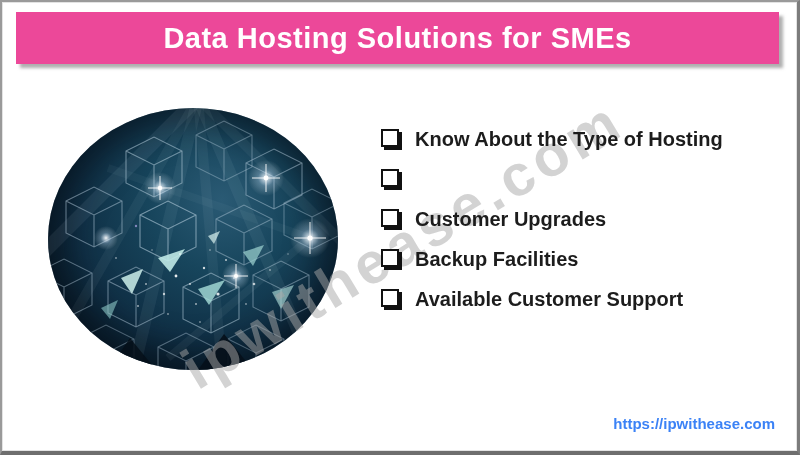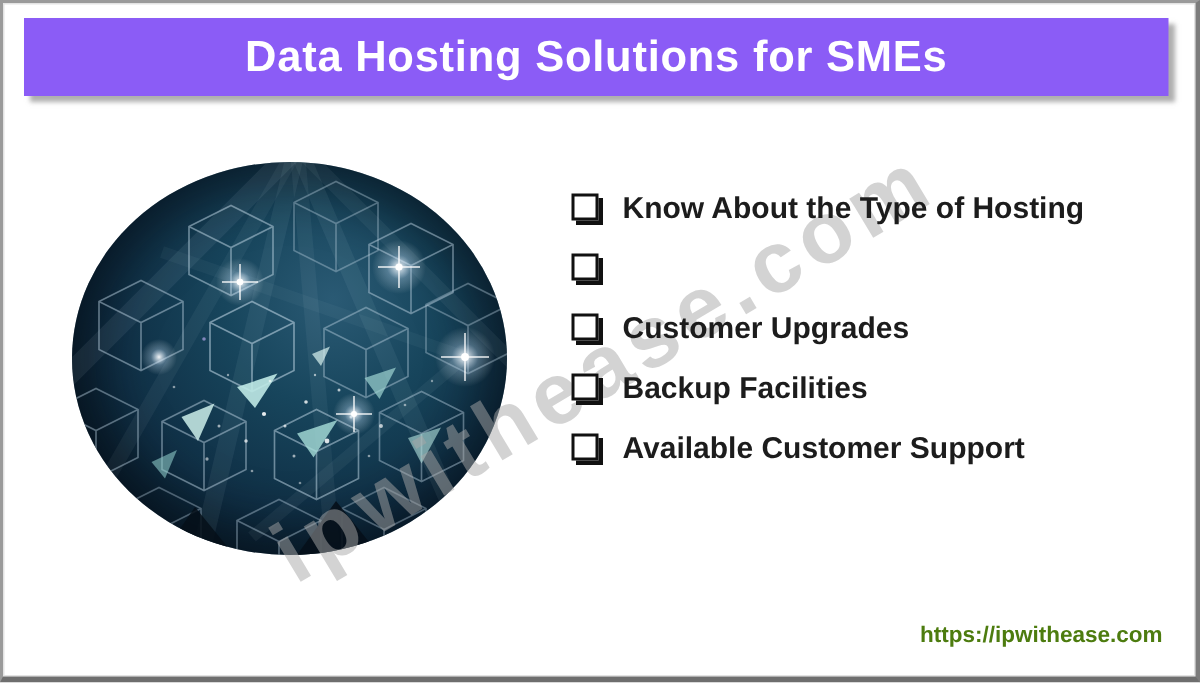--- a/index.html
+++ b/index.html
@@ -11,21 +11,21 @@
     border:2px solid #9a9a9a;
     border-right:3px solid #7c7c7c;
     border-bottom:4px solid #6e6e6e;
     box-shadow:inset 0 0 0 1px #e3e3e3;
     overflow:hidden;
     font-family:"Liberation Sans", sans-serif;
   }
   
   .banner{
     position:absolute;left:14px;top:10px;width:763px;height:52px;
-    background:#8b5cf6;
+    background:#ec4899;
     box-shadow:4px 4px 3px rgba(110,110,110,.55);
     display:flex;align-items:center;justify-content:center;
     z-index:4;
   }
   .banner h1{
     margin:0;color:#ffffff;font-size:29px;font-weight:bold;
     letter-spacing:.5px;white-space:nowrap;
   }
   
   .photo{
@@ -58,21 +58,21 @@
     background:#ffffff;border:2px solid #111111;
     box-shadow:3px 3px 0 #111111;
     margin-right:16px;margin-bottom:3px;
   }
   .checklist .lbl{
     font-size:20px;font-weight:bold;color:#1c1c1c;white-space:nowrap;
   }
   
   .footer-link{
     position:absolute;right:22px;top:413px;z-index:4;
-    font-size:15px;font-weight:bold;color:#4d7c0f;text-decoration:none;
+    font-size:15px;font-weight:bold;color:#3b82f6;text-decoration:none;
     white-space:nowrap;
   }
 </style>
 </head>
 <body>
 
 <div id="frame">
 
   <div class="banner">
     <h1>Data Hosting Solutions for SMEs</h1>

